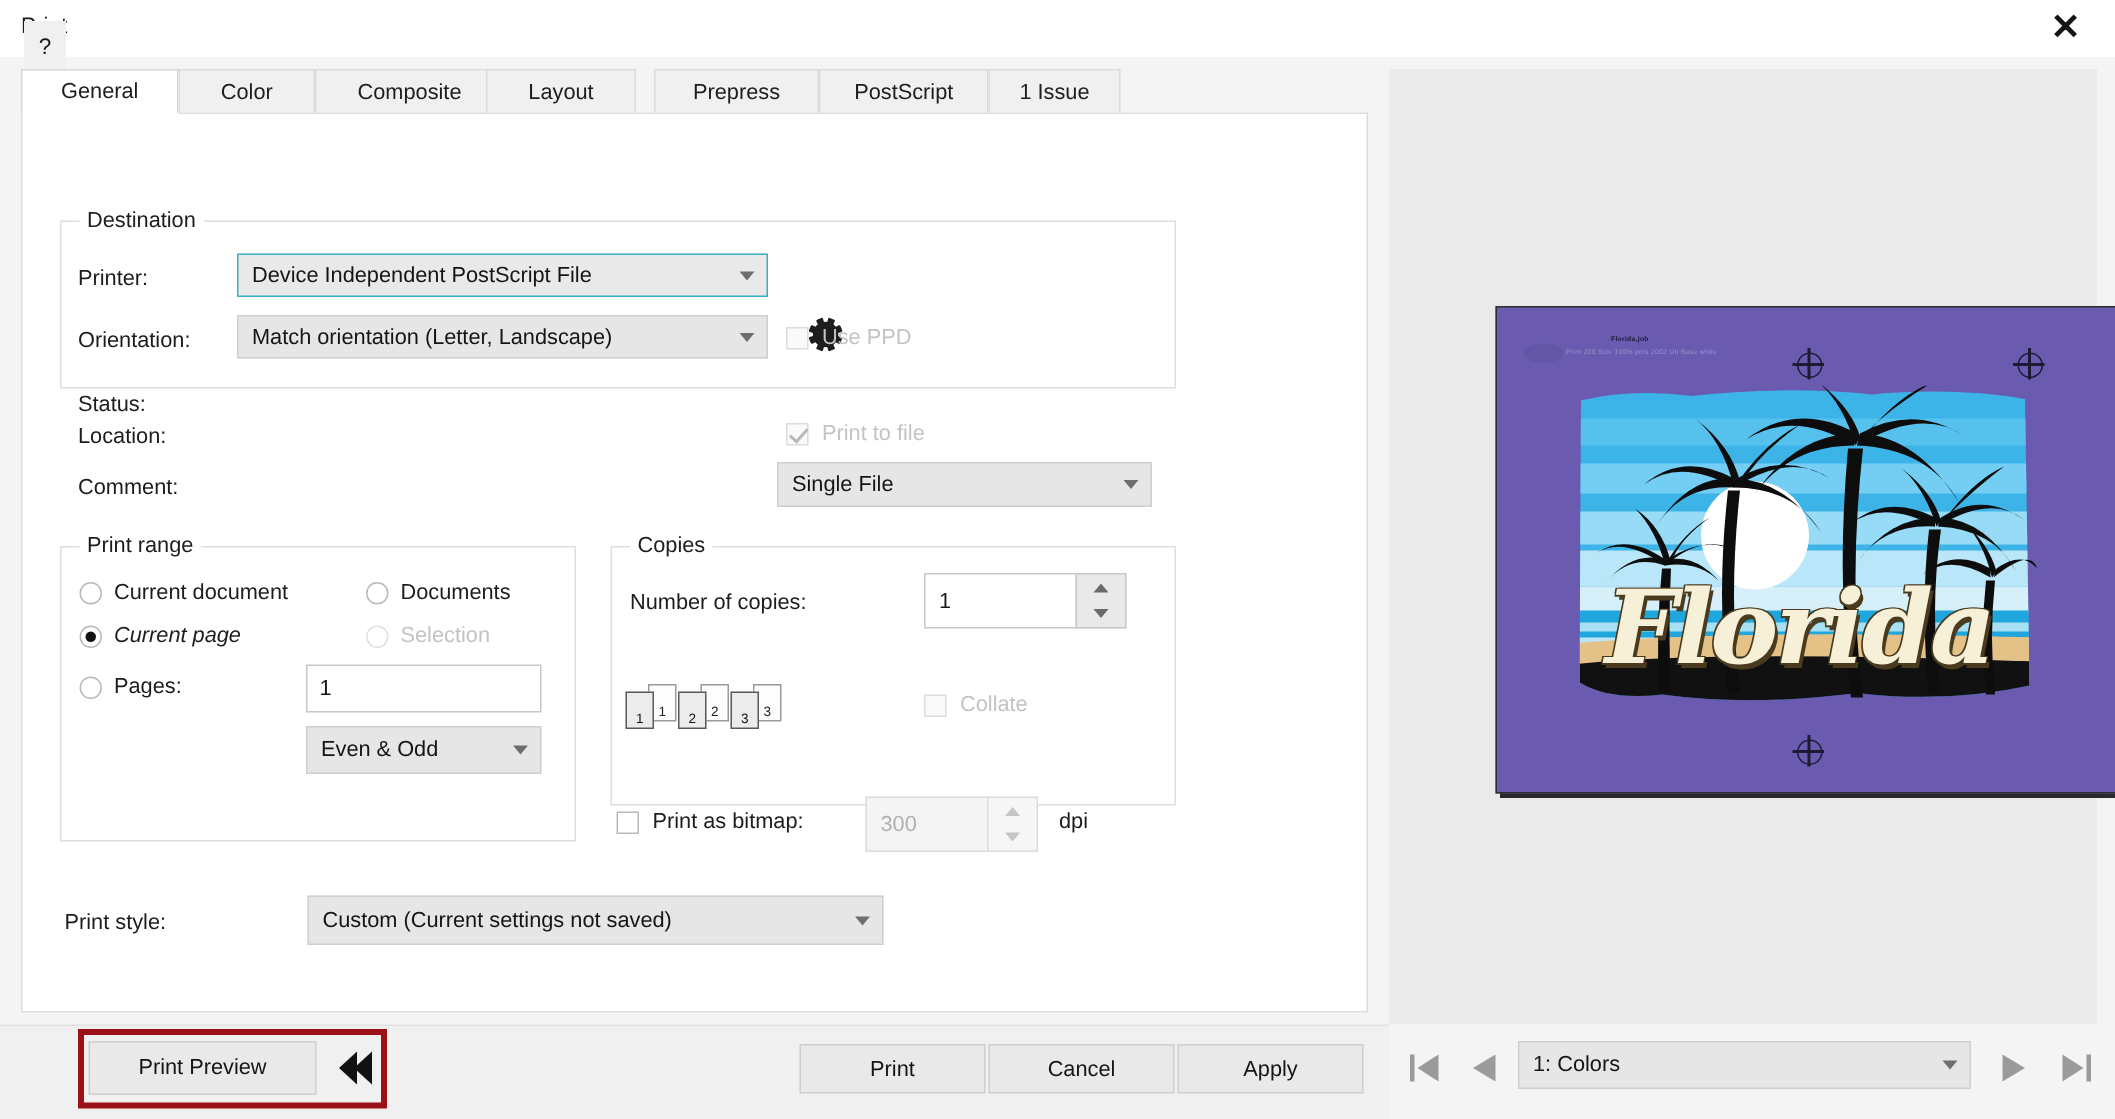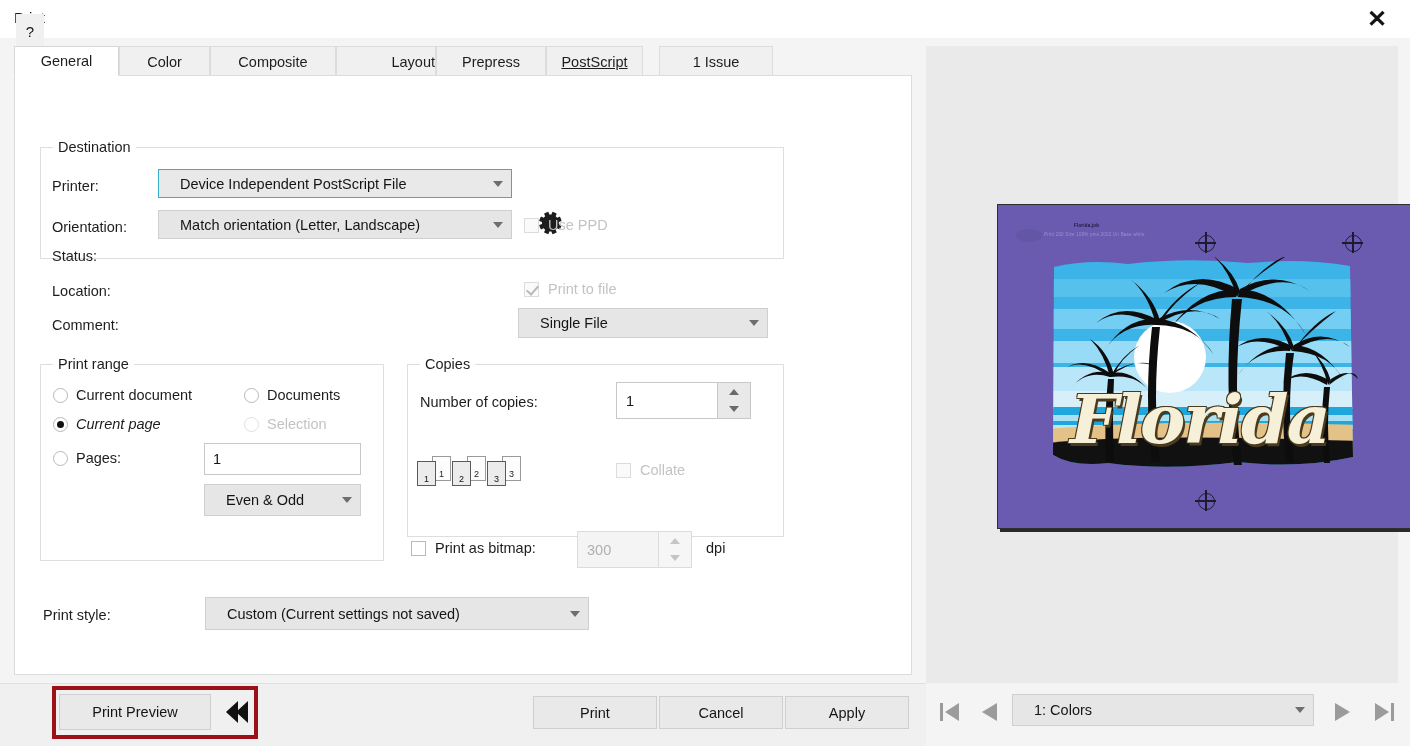--- a/index.html
+++ b/index.html
@@ -56,21 +56,21 @@
   }
   .group-title{
     position:absolute;top:-9px;left:12px;background:#ffffff;
     padding:0 5px;font-size:14.5px;color:#1d1d1d;
   }
   .lbl{position:absolute;font-size:14.5px;color:#1d1d1d;white-space:nowrap;}
   
   .combo{
     position:absolute;box-sizing:border-box;
     background:#e6e6e6;border:1px solid #cfcfcf;
-    display:flex;align-items:center;cursor:default;padding-left:12px;
+    display:flex;align-items:center;cursor:default;
   }
   .combo.focused{background:#e9e9e9;border:1px solid #3aaec4;}
   .combo .ctext{
     flex:1;padding-left:9px;font-size:14.5px;color:#151515;
     overflow:hidden;white-space:nowrap;
   }
   .combo .arrow{
     width:26px;display:flex;align-items:center;justify-content:center;
   }
   .caret{
@@ -243,30 +243,30 @@
   <div id="tabstrip">
     <div class="tab active" style="left:0px;width:105px;">
       <span>General</span>
       </div>
     <div class="tab" style="left:105px;width:91px;">
       <span>Color</span>
       </div>
     <div class="tab" style="left:196px;width:126px;">
       <span>Composite</span>
       </div>
-    <div class="tab" style="left:322px;width:100px;justify-content:flex-end;">
+    <div class="tab" style="left:310px;width:100px;">
       <span>Layout</span>
       </div>
     <div class="tab" style="left:422px;width:110px;">
       <span>Prepress</span>
       </div>
-    <div class="tab" style="left:532px;width:97px;text-decoration:underline;">
+    <div class="tab" style="left:532px;width:113px;">
       <span>PostScript</span>
       </div>
-    <div class="tab" style="left:645px;width:114px;">
+    <div class="tab" style="left:645px;width:88px;">
       <span>1 Issue</span>
       </div>
   </div>
 
   <div id="tabpage">
 
     <div class="group" style="left:25px;top:71px;width:744px;height:112px;">
       <span class="group-title">Destination</span>
     </div>
 
@@ -288,21 +288,21 @@
       <span class="ctext">Match orientation (Letter, Landscape)</span>
       <span class="arrow">
           <i class="caret"></i>
         </span>
     </div>
     <div class="check disabled" style="left:509px;top:141px;">
       <span class="box"></span>
       <span class="clabel">Use PPD</span>
     </div>
 
-    <div class="lbl" style="left:37px;top:172px;text-align:center;">Status:</div>
+    <div class="lbl" style="left:37px;top:186px;text-align:center;">Status:</div>
 
     <div class="lbl" style="left:37px;top:207px;">Location:</div>
     <div class="check disabled checked" style="left:509px;top:205px;">
       <span class="box"></span>
       <span class="clabel">Print to file</span>
     </div>
 
     <div class="lbl" style="left:37px;top:241px;">Comment:</div>
     <div class="combo" style="left:503px;top:232px;width:250px;height:30px;">
       <span class="ctext">Single File</span>

